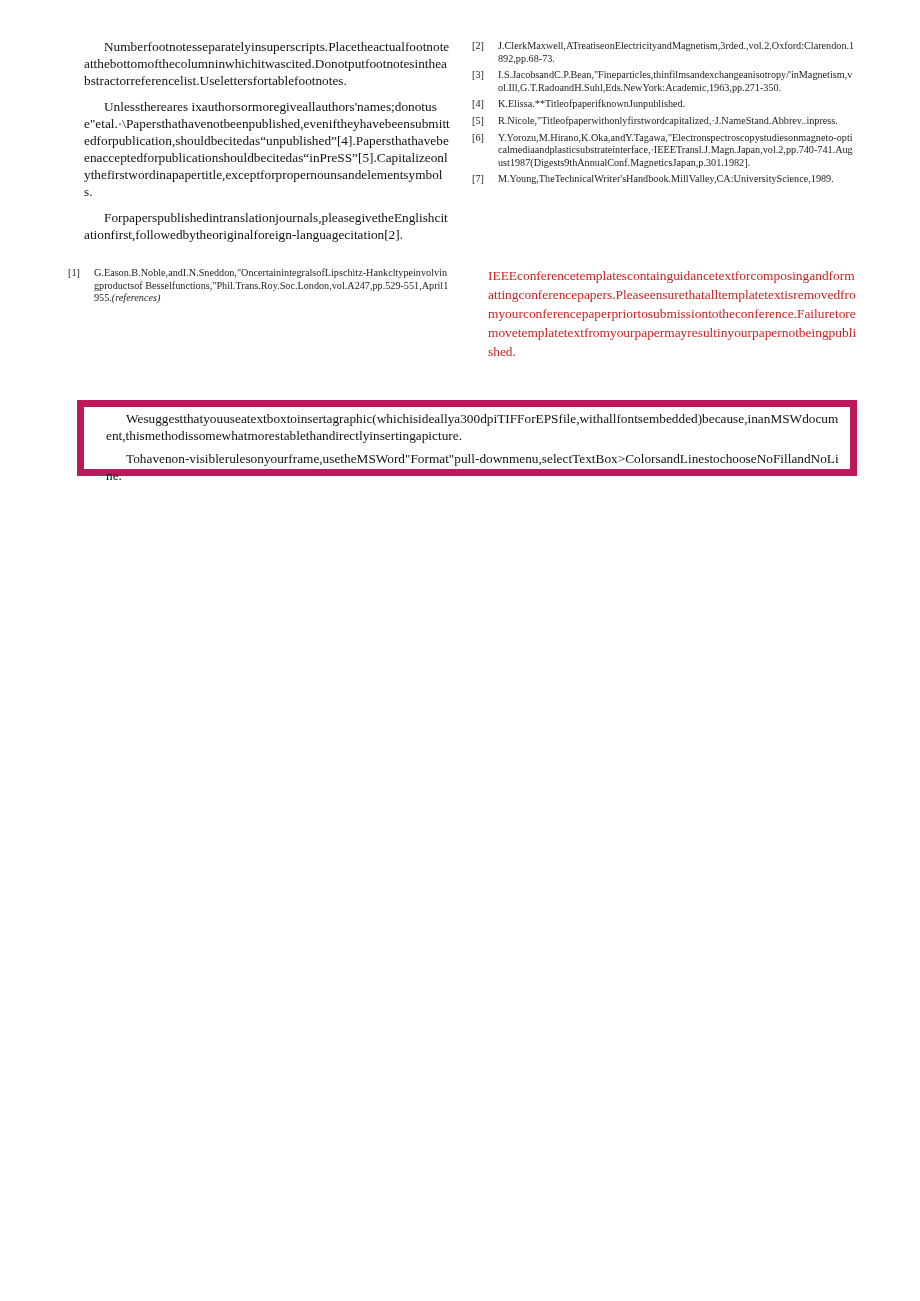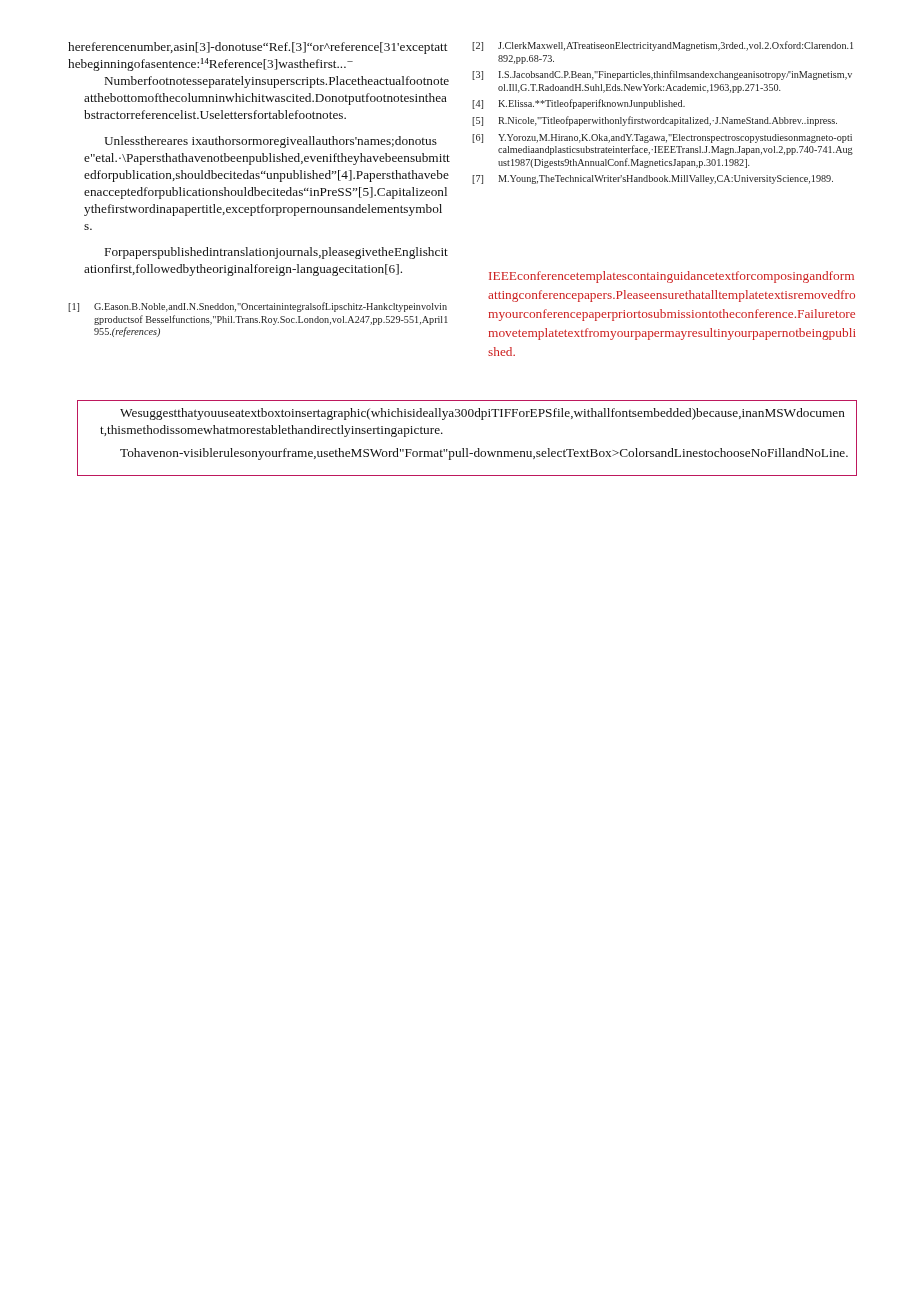--- a/index.html
+++ b/index.html
@@ -11,31 +11,30 @@
   .p.indent { text-indent: 20px; margin-left: 16px; }
   .p.tight { margin-bottom: 0; }
   .ref { display: flex; font-size: 10.2px; line-height: 12.6px; margin-bottom: 4px; color: #222; }
   .ref .num { width: 26px; flex: none; }
   .ref .txt { flex: 1; word-break: break-all; }
   .ref .it { font-style: italic; margin-top: 12px; }
   .left-refs { margin-top: 24px; }
   .notice { position: absolute; left: 488px; top: 266px; width: 370px;
             font-size: 13.4px; line-height: 19px; font-weight: normal; color: #cc1f1f; word-break: break-all; }
   .framebox { position: absolute; left: 77px; top: 400px; width: 780px; height: 76px;
-              border: 1px solid #be185d; box-sizing: border-box; padding: 3px 6px 0 6px; }
+              border: 7px solid #be185d; box-sizing: border-box; padding: 3px 6px 0 6px; }
   .framebox .p { font-size: 13.3px; line-height: 17px; margin-bottom: 6px; }
 </style>
 </head>
 <body>
 
 <div class="col-left">
-  <p class="p tight">hereferencenumber,asin[3]-donotuse“Ref.[3]“or^reference[31'exceptatthebeginningofasentence:¹⁴Reference[3]wasthefirst...⁻</p>
   <p class="p indent">Numberfootnotesseparatelyinsuperscripts.Placetheactualfootnoteatthebottomofthecolumninwhichitwascited.Donotputfootnotesintheabstractorreferencelist.Uselettersfortablefootnotes.</p>
   <p class="p indent">Unlessthereares ixauthorsormoregiveallauthors'names;donotuse"etal.·\Papersthathavenotbeenpublished,eveniftheyhavebeensubmittedforpublication,shouldbecitedas“unpublished”[4].Papersthathavebeenacceptedforpublicationshouldbecitedas“inPreSS”[5].Capitalizeonlythefirstwordinapapertitle,exceptforpropernounsandelementsymbols.</p>
-  <p class="p indent">Forpaperspublishedintranslationjournals,pleasegivetheEnglishcitationfirst,followedbytheoriginalforeign-languagecitation[6].</p>
+  <p class="p indent">Forpaperspublishedintranslationjournals,pleasegivetheEnglishcitationfirst,followedbytheoriginalforeign-languagecitation[2].</p>
 
   <div class="left-refs">
     <div class="ref">
       <span class="num">[1]</span>
       <span class="txt">
         <span>G.Eason.B.Noble,andI.N.Sneddon,"OncertainintegralsofLipschitz-Hankcltypeinvolvingproductsof Besselfunctions,"Phil.Trans.Roy.Soc.London,vol.A247,pp.529-551,April1955.</span><span class="it">(references)</span>
       </span>
     </div>
   </div>
 </div>

